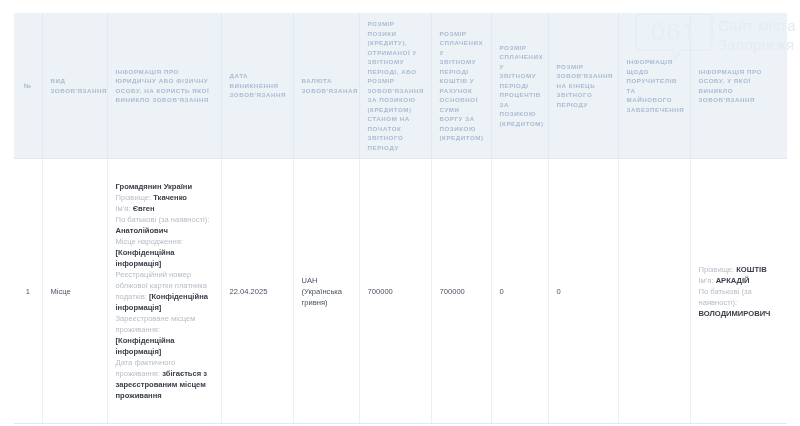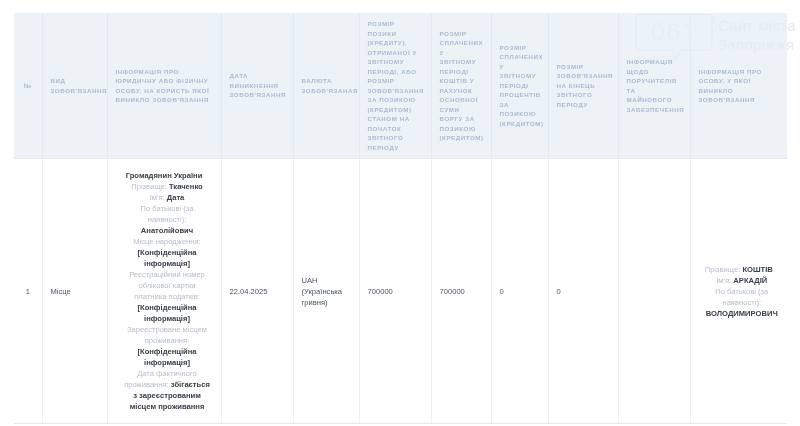--- a/index.html
+++ b/index.html
@@ -107,30 +107,30 @@
   col.c3  { width: 72px; }
   col.c4  { width: 66px; }
   col.c5  { width: 72px; }
   col.c6  { width: 60px; }
   col.c7  { width: 57px; }
   col.c8  { width: 70px; }
   col.c9  { width: 72px; }
   col.c10 { width: 97px; }
 
   
-  .person-block { display: block; text-align: center; }
+  .person-block { display: block; }
   .person-line { display: block; }
   .lbl {
     color: #b6bcc6;
   }
   .val {
     color: #3a4049;
     font-weight: 600;
   }
-  .person-block .person-line + .person-line { margin-top: 0; margin-left: 6px; }
+  .person-block .person-line + .person-line { margin-top: 0; }
 </style>
 </head>
 <body>
 
 <div id="page">
 
   <div class="watermark">
     <svg class="wm-bubble" width="80" height="50" viewBox="0 0 80 50">
       <path d="M6 2 H74 A4 4 0 0 1 78 6 V34 A4 4 0 0 1 74 38 H48 L40 48 L40 38 H6 A4 4 0 0 1 2 34 V6 A4 4 0 0 1 6 2 Z" fill="none" stroke="#e6eef6" stroke-width="2"></path>
       <text x="40" y="29" text-anchor="middle" font-family="Liberation Sans, sans-serif" font-size="26" fill="#e6eef6" letter-spacing="1">061</text>
@@ -172,21 +172,21 @@
         </tr>
       </thead>
       <tbody>
         <tr>
           <td class="col-num">1</td>
           <td>Місце</td>
           <td class="align-top">
             <span class="person-block" id="counterparty-block">
                 <span class="person-line val">Громадянин України</span>
                 <span class="person-line"><span class="lbl">Прізвище: </span><span class="val">Ткаченко</span></span>
-                <span class="person-line"><span class="lbl">Ім'я: </span><span class="val">Дата</span></span>
+                <span class="person-line"><span class="lbl">Ім'я: </span><span class="val">Євген</span></span>
                 <span class="person-line"><span class="lbl">По батькові (за наявності): </span><span class="val">Анатолійович</span></span>
                 <span class="person-line"><span class="lbl">Місце народження: </span><span class="val">[Конфіденційна інформація]</span></span>
                 <span class="person-line"><span class="lbl">Реєстраційний номер облікової картки платника податків: </span><span class="val">[Конфіденційна інформація]</span></span>
                 <span class="person-line"><span class="lbl">Зареєстроване місцем проживання: </span><span class="val">[Конфіденційна інформація]</span></span>
                 <span class="person-line"><span class="lbl">Дата фактичного проживання: </span><span class="val">збігається з зареєстрованим місцем проживання</span></span>
               </span>
           </td>
           <td>22.04.2025</td>
           <td>UAH (Українська гривня)</td>
           <td>700000</td>

